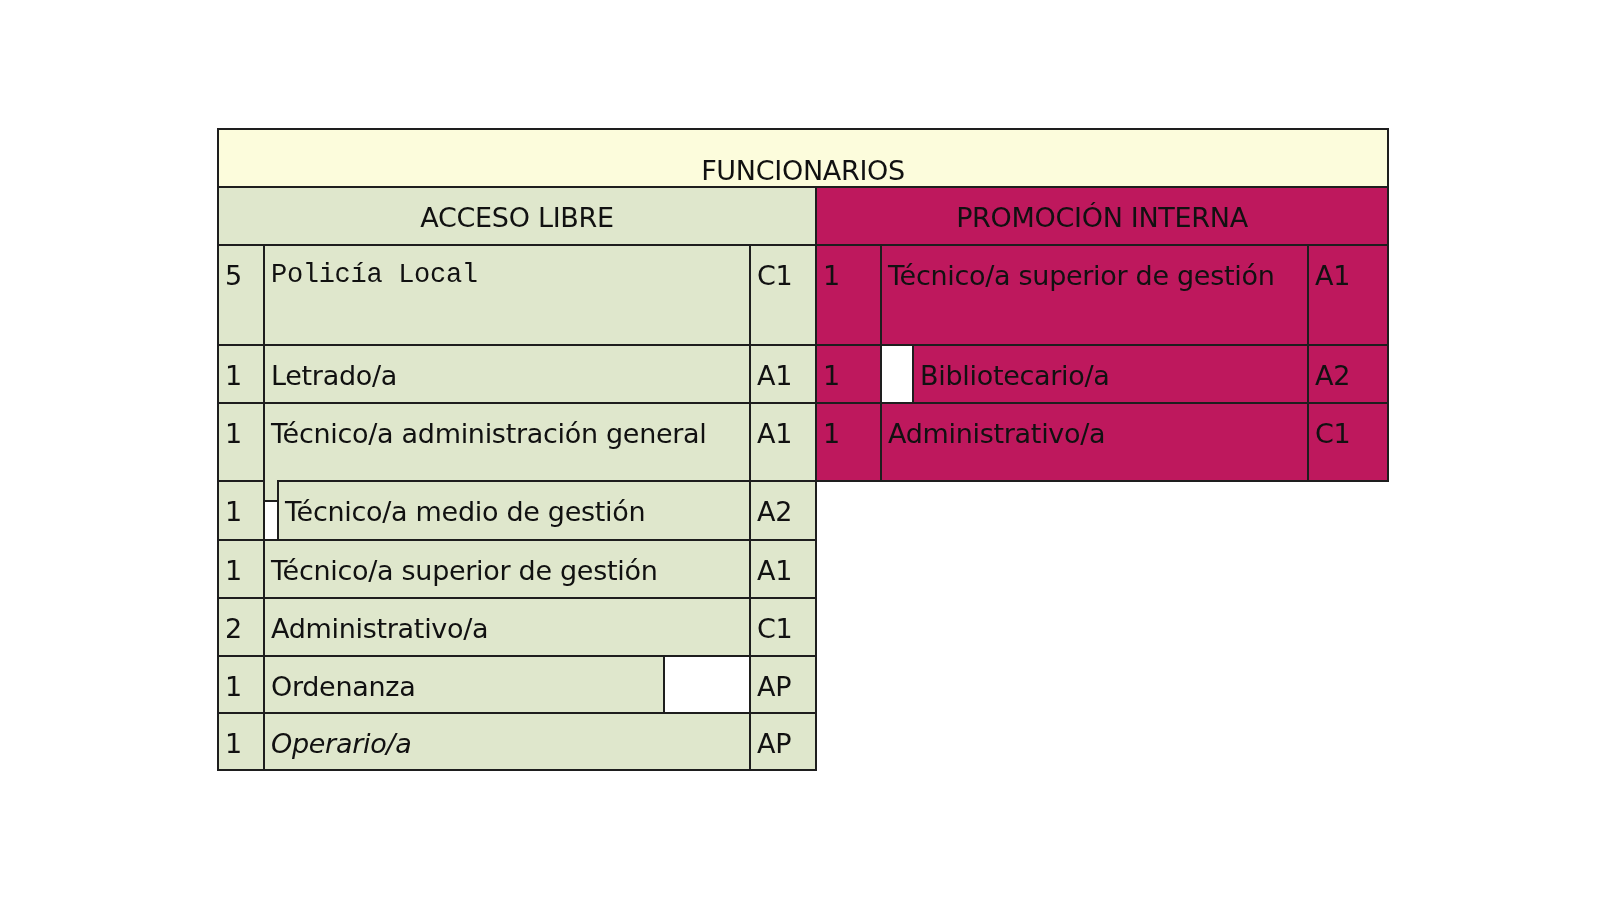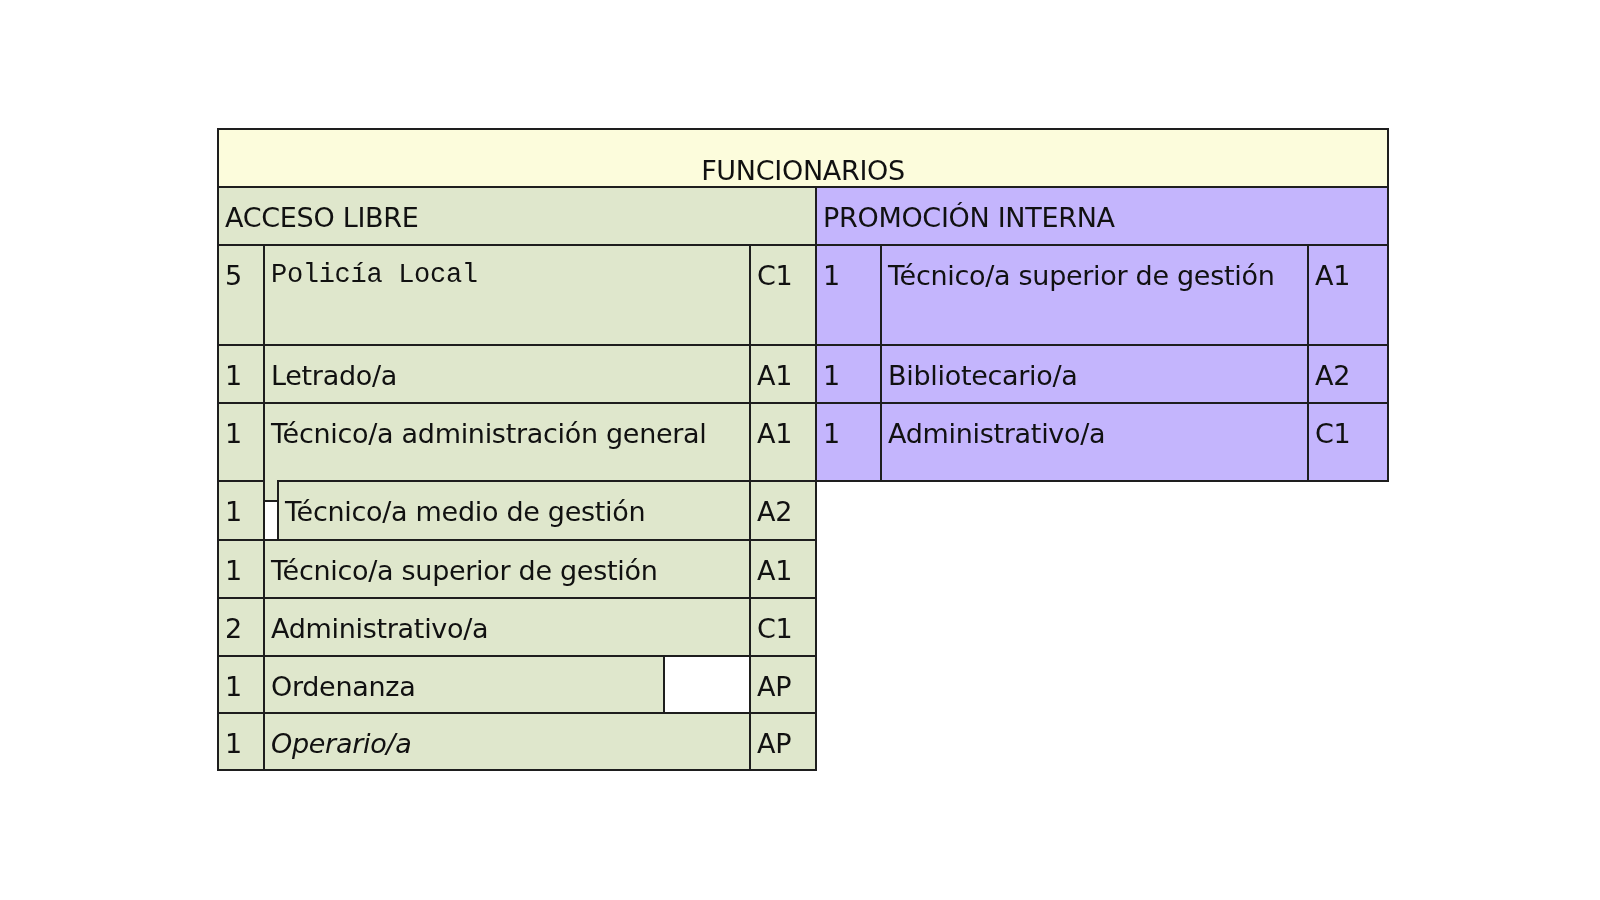--- a/index.html
+++ b/index.html
@@ -2,22 +2,22 @@
 <html><head>
 <meta charset="utf-8">
 <style>
   html, body { margin:0; padding:0; }
   body { width:1600px; height:900px; background:#ffffff; position:relative; overflow:hidden;
          font-family:"DejaVu Sans", "Liberation Sans", sans-serif; color:#111; }
   .cell { position:absolute; box-sizing:border-box; border:2px solid #1e1e1e; font-size:27px;
           line-height:43px; padding:8px 6px 0 6px; letter-spacing:-0.3px; }
   .title { background:#fcfcdc; text-align:center; padding:19px 0 0 0; }
   .green { background:#dfe7cc; }
-  .blue  { background:#c4b5fd; }
-  .hdr   { }
+  .blue  { background:#be185d; }
+  .hdr   { text-align:center; }
 </style>
 </head>
 <body>
 
 <div>
   <div class="cell title" style="left:217px;top:128px;width:1172px;height:60px;">FUNCIONARIOS</div>
 
   <div class="cell green hdr" style="left:217px;top:186px;width:600px;height:60px;">ACCESO LIBRE</div>
   <div class="cell blue hdr" style="left:815px;top:186px;width:574px;height:60px;">PROMOCIÓN INTERNA</div>
 
@@ -45,19 +45,19 @@
       <div class="cell green" style="left: 749px; top: 655px; width: 68px; height: 59px;">AP</div>
       <div class="cell green" style="left: 217px; top: 712px; width: 48px; height: 59px;">1</div>
       <div class="cell green" style="left: 263px; top: 712px; width: 488px; height: 59px; font-style: italic;">Operario/a</div>
       <div class="cell green" style="left: 749px; top: 712px; width: 68px; height: 59px;">AP</div>
     </div>
   <div id="right-rows">
       <div class="cell blue" style="left: 815px; top: 244px; width: 67px; height: 102px;">1</div>
       <div class="cell blue" style="left: 880px; top: 244px; width: 429px; height: 102px;">Técnico/a superior de gestión</div>
       <div class="cell blue" style="left: 1307px; top: 244px; width: 82px; height: 102px;">A1</div>
       <div class="cell blue" style="left: 815px; top: 344px; width: 67px; height: 60px;">1</div>
-      <div class="cell blue" style="left: 880px; top: 344px; width: 476px; height: 60px;">Bibliotecario/a</div>
+      <div class="cell blue" style="left: 912px; top: 344px; width: 476px; height: 60px;">Bibliotecario/a</div>
       <div class="cell blue" style="left: 1307px; top: 344px; width: 82px; height: 60px;">A2</div>
       <div class="cell blue" style="left: 815px; top: 402px; width: 67px; height: 80px;">1</div>
       <div class="cell blue" style="left: 880px; top: 402px; width: 429px; height: 80px;">Administrativo/a</div>
       <div class="cell blue" style="left: 1307px; top: 402px; width: 82px; height: 80px;">C1</div>
     </div>
 </div>
 
 </body></html>

